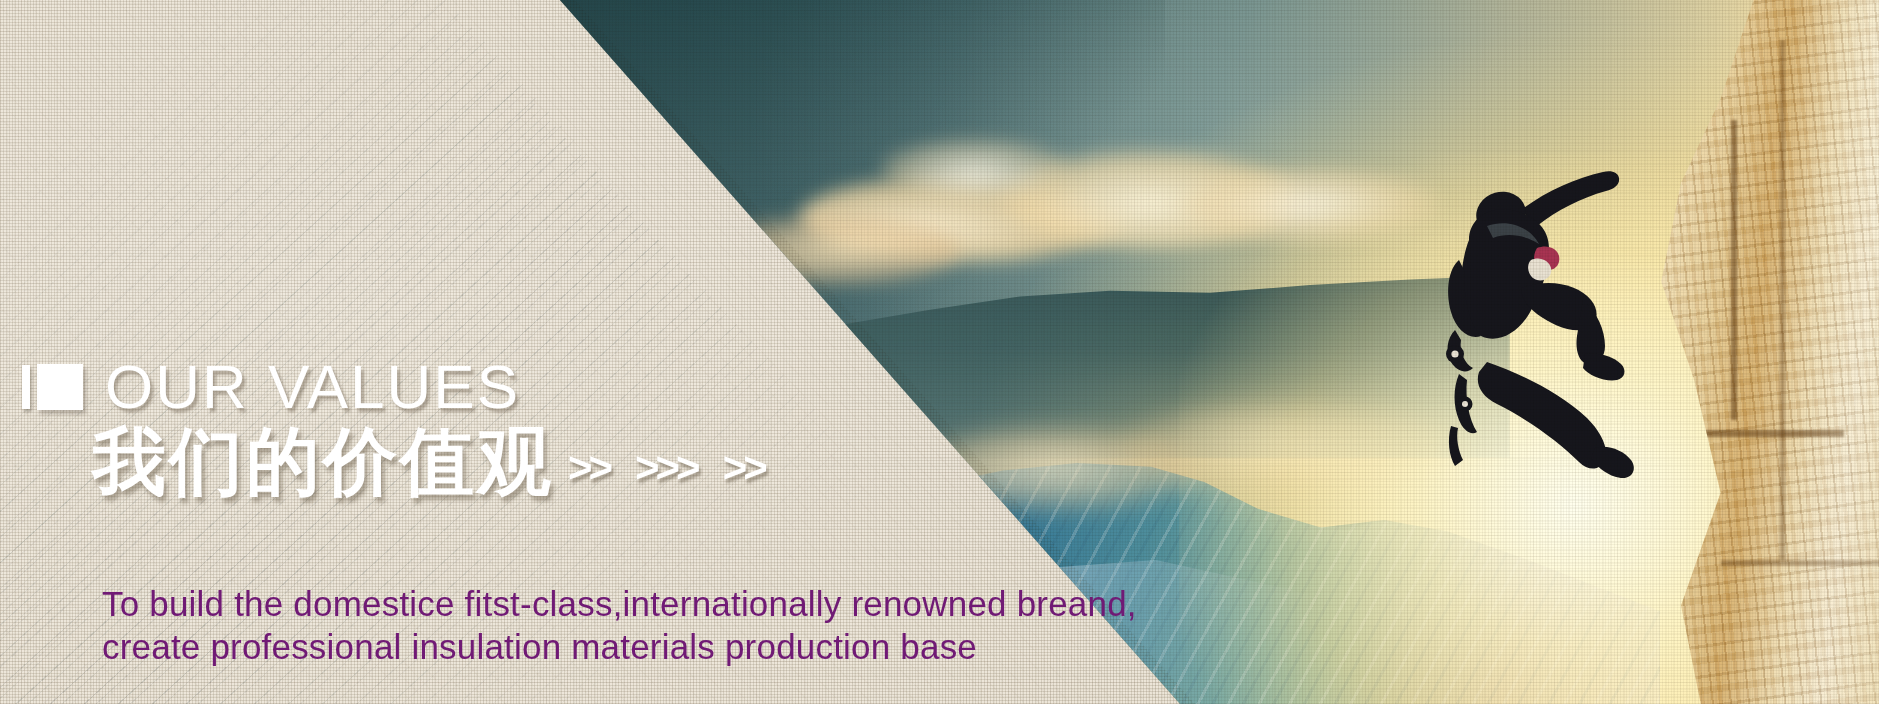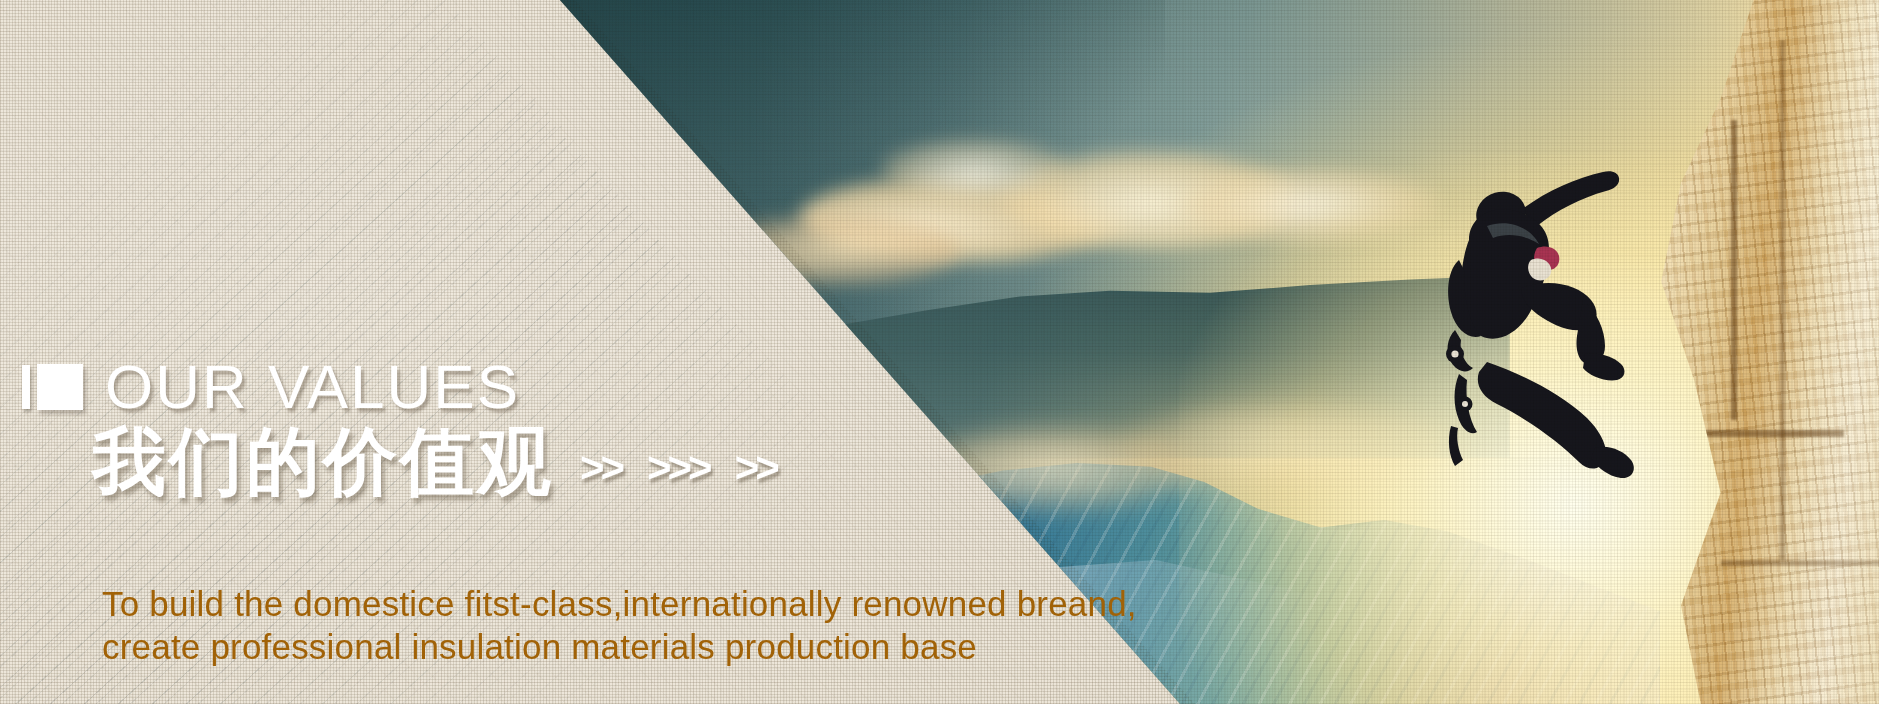--- a/index.html
+++ b/index.html
@@ -223,21 +223,21 @@
   }
   .title-en{
     font-size:62px; line-height:1; font-weight:400; color:#ffffff;
     letter-spacing:2px;
     text-shadow:3px 4px 3px rgba(108,96,78,.45);
     white-space:nowrap;
   }
 
   .subtitle-row{
     position:absolute; left:92px; top:424px;
-    display:flex; align-items:flex-end; gap:26px;
+    display:flex; align-items:flex-end; gap:14px;
   }
   .title-cn{
     font-size:74px; line-height:1; font-weight:700; color:#ffffff;
     letter-spacing:3px;
     font-family:"DejaVu Sans","Liberation Sans",sans-serif;
     text-shadow:3px 5px 4px rgba(104,92,74,.48);
     white-space:nowrap;
   }
   .chevrons{
     display:flex; align-items:center; gap:26px; padding-bottom:9px;
@@ -251,21 +251,21 @@
   .tagline-cn{
     position:absolute; left:100px; top:521px;
     font-size:40px; line-height:1; font-weight:700; color:#2f2f2f;
     letter-spacing:2px;
     font-family:"DejaVu Sans","Liberation Sans",sans-serif;
     white-space:nowrap;
   }
 
   .tagline-en{
     position:absolute; left:102px; top:582px;
-    font-size:35px; line-height:1.24; font-weight:400; color:#a16207;
+    font-size:35px; line-height:1.24; font-weight:400; color:#701a75;
     letter-spacing:.2px;
     white-space:nowrap;
   }
   .tagline-en .ln{display:block;}
 </style>
 </head>
 <body>
 
 <div id="banner">
 

